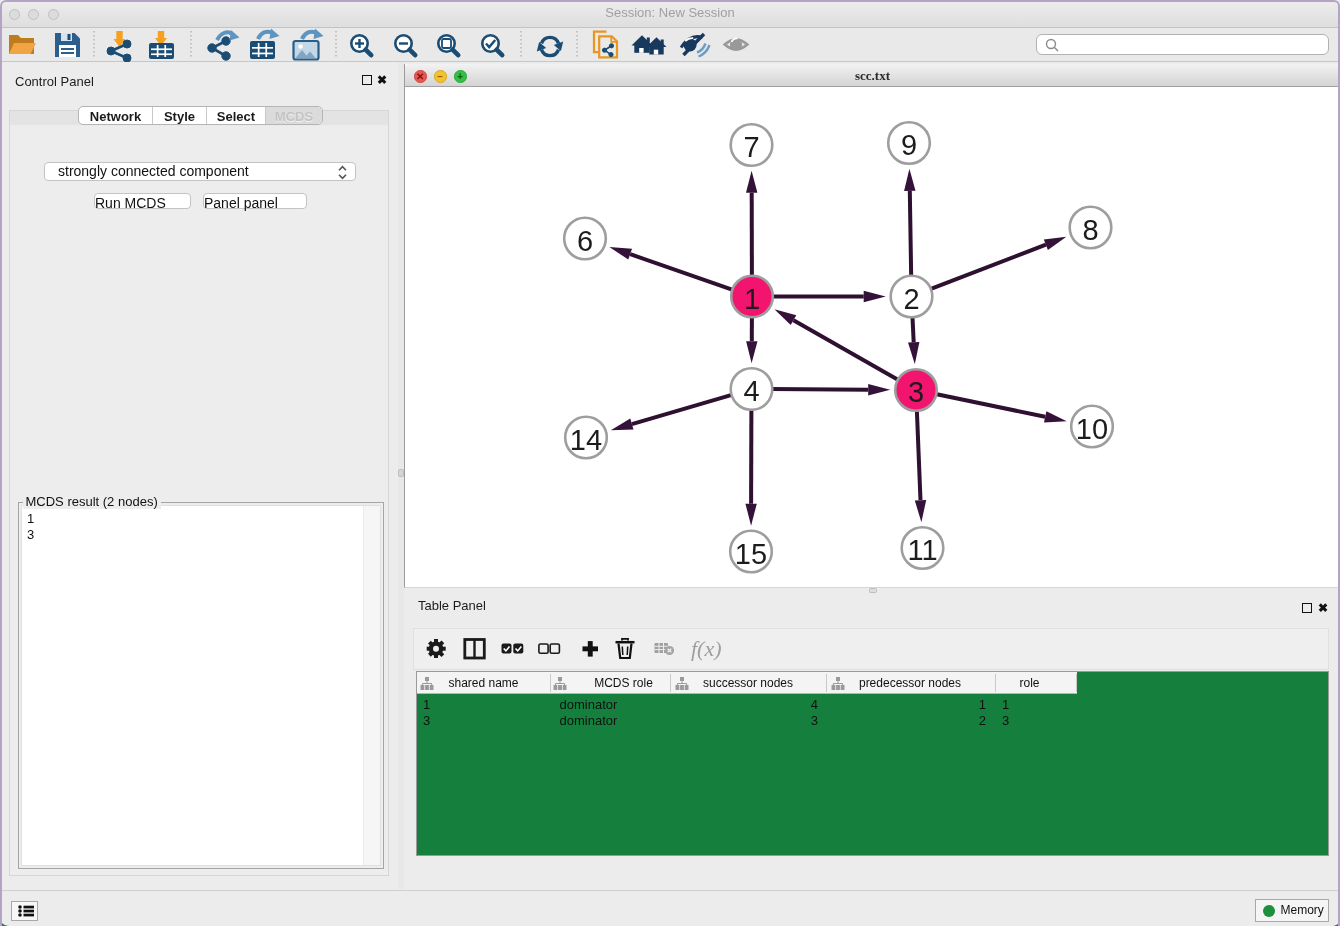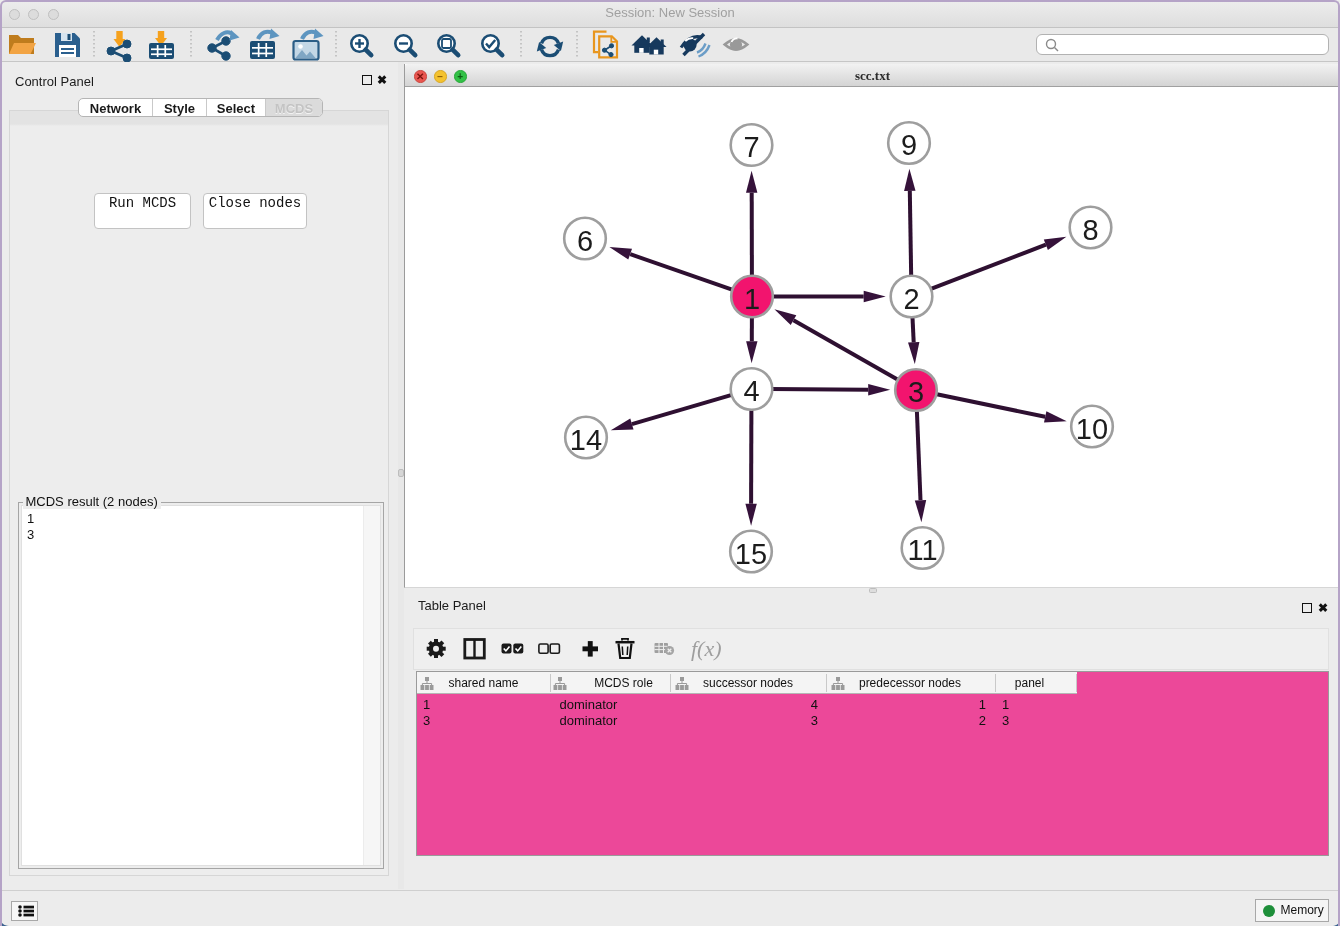--- a/index.html
+++ b/index.html
@@ -29,29 +29,29 @@
   background:#fff; }
 .seg .s { font-size:13px; font-weight:bold; color:#1a1a1a; text-align:center; border-left:1px solid #c9c9c9;
   padding-top:2px; height:100%; }
 .seg .s:first-child { border-left:none; border-radius:4px 0 0 4px; }
 .seg .s:last-child { border-radius:0 4px 4px 0; }
 .seg .sel { background:#dbdbdb; color:#c3c3c3; text-shadow:0 1px 0 #f2f2f2; }
 #cp-tabs { left:78px; top:36px; width:245px; height:19px; }
 #cp-body { position:absolute; left:9px; top:48px; width:380px; height:766px;
   background:linear-gradient(#e3e3e3 0px, #e3e3e3 13px, #ededed 15px);
   border:1px solid #d6d6d6; }
-.seg { z-index:3; }
+.seg { z-index:3;margin-top:8px; }
 #opt-label { position:absolute; left:0; top:25px; width:100%; text-align:center;
   font-size:14px; color:#1a1a1a; }
 #combo { position:absolute; left:34px; top:51px; width:312px; height:19px; background:#fff;
   border:1px solid #c3c3c3; border-radius:4px; font-size:14px; color:#111;
   line-height:17px; padding-left:13px; }
 #combo svg { position:absolute; right:7px; top:2px; }
-.btn { position:absolute; height:36px; background:#fff; border:1px solid #c3c3c3;
-  border-radius:4px; font-size:14px; color:#111; text-align:center; line-height:18px;font-family:Liberation Mono, monospace; }
+.btn { position:absolute; height:16px; background:#fff; border:1px solid #c3c3c3;
+  border-radius:4px; font-size:14px; color:#111; text-align:left; line-height:18px; }
 #mcds-group { position:absolute; left:8px; top:391px; width:366px; height:367px;
   border:1px solid #a5a5a5; }
 #mcds-group .cap { position:absolute; left:3.5px; top:-9px; background:#ededed;
   padding:0 3px; font-size:13px; color:#111; z-index:2; }
 #mcds-text { position:absolute; left:2px; top:2px; right:2px; bottom:2px; background:#fff;
   border:1px solid #e0e0e0; font-size:13px; color:#111; padding:5px 0 0 5px; line-height:16px; }
 #mcds-sb { position:absolute; right:0px; top:0px; bottom:0px; width:17px; background:#f6f6f6;
   border-left:1px solid #ececec; }
 
 #vsplit { position:absolute; left:398px; top:62px; width:6px; height:827px; background:#e8e8e8; }
@@ -69,21 +69,21 @@
   text-align:center; font-size:10px; font-weight:bold; line-height:12px; }
 #nw-canvas { position:absolute; left:0; top:23px; width:933px; height:500px; background:#fff; }
 #nw-handle { position:absolute; left:463.5px; top:524px; width:8px; height:5px;
   background:#ddd; border:1px solid #bdbdbd; border-radius:1.5px; z-index:5; }
 
 #tpanel { position:absolute; left:404px; top:592px; width:936px; height:297px; background:#ececec; }
 #tpanel .hdr-t { position:absolute; left:14px; top:6px; font-size:13px; color:#1c1c1c; }
 #tp-toolbar { position:absolute; left:9px; top:36px; width:916px; height:42px;
   background:#efefef; border:1px solid #e0e0e0; }
 #tp-table { position:absolute; left:11.5px; top:79px; width:913.5px; height:185px;
-  background:#ec4899; border:1px solid #9a9a9a; }
+  background:#15803d; border:1px solid #9a9a9a; }
 #th-row { position:absolute; left:0; top:0; width:660px; height:22px; background:#f4f4f4;
   border-bottom:1px solid #b5b5b5; }
 .thsep { position:absolute; top:2px; height:18px; width:1px; background:#c9c9c9; }
 .tht { position:absolute; top:4px; height:15px; font-size:12px; color:#111;
   text-align:center; }
 .thi { position:absolute; top:5px; }
 .td { position:absolute; font-size:13px; color:#111; height:16px; line-height:16px; }
 .tdr { text-align:right; }
 #tp-tabs { left:291px; top:271px; width:354px; height:20px; }
 
@@ -247,22 +247,28 @@
   <div class="hdr-t">Control Panel</div>
   <div class="wbtn-sq" style="left:362px; top:13px;"></div>
   <div class="wbtn-x" style="left:377px; top:12px;">✖</div>
   <div class="seg" id="cp-tabs">
     <div class="s" style="width:73px;">Network</div>
     <div class="s" style="width:54px;">Style</div>
     <div class="s" style="width:59px;">Select</div>
     <div class="s sel" style="width:57px;">MCDS</div>
   </div>
   <div id="cp-body">
+    <div id="combo">strongly connected component
+      <svg width="11" height="15" viewBox="0 0 11 15">
+        <path d="M2 5.2 L5.5 1.6 L9 5.2" fill="none" stroke="#555" stroke-width="1.6"></path>
+        <path d="M2 9.8 L5.5 13.4 L9 9.8" fill="none" stroke="#555" stroke-width="1.6"></path>
+      </svg>
+    </div>
     <div class="btn" style="left:84px; top:82px; width:97px;">Run MCDS</div>
-    <div class="btn" style="left:193px; top:82px; width:104px;">Close nodes</div>
+    <div class="btn" style="left:193px; top:82px; width:104px;">Panel panel</div>
     <div id="mcds-group">
       <div class="cap">MCDS result (2 nodes)</div>
       <div id="mcds-text">1<br>3<div id="mcds-sb"></div></div>
     </div>
   </div>
 </div>
 <div id="vsplit">
     <div class="h"></div>
   </div>
 
@@ -403,21 +409,21 @@
     <div id="th-row"></div>
     <div class="thsep" style="left:133.5px;"></div>
     <div class="thsep" style="left:253.5px;"></div>
     <div class="thsep" style="left:409px;"></div>
     <div class="thsep" style="left:578px;"></div>
     <div class="thsep" style="left:659px;"></div>
     <div class="tht" style="left:0;       width:134px;">shared name</div>
     <div class="tht" style="left:147px; width:120px;">MCDS role</div>
     <div class="tht" style="left:253.5px; width:156px;">successor nodes</div>
     <div class="tht" style="left:409px;   width:169px;">predecessor nodes</div>
-    <div class="tht" style="left:560px;   width:106px;">panel</div>
+    <div class="tht" style="left:560px;   width:106px;">role</div>
     <svg class="thi" style="left:3.5px;" width="14" height="13">
         <use href="#oc"></use>
       </svg>
     <svg class="thi" style="left:136.5px;" width="14" height="13">
         <use href="#oc"></use>
       </svg>
     <svg class="thi" style="left:258px;" width="14" height="13">
         <use href="#oc"></use>
       </svg>
     <svg class="thi" style="left:414.5px;" width="14" height="13">

